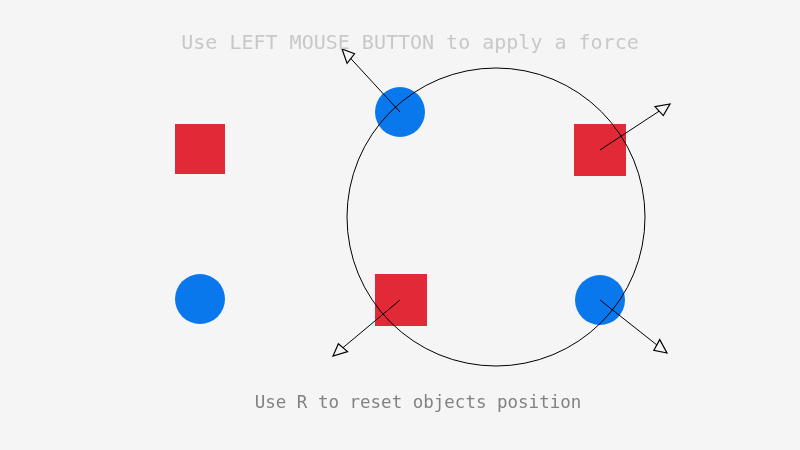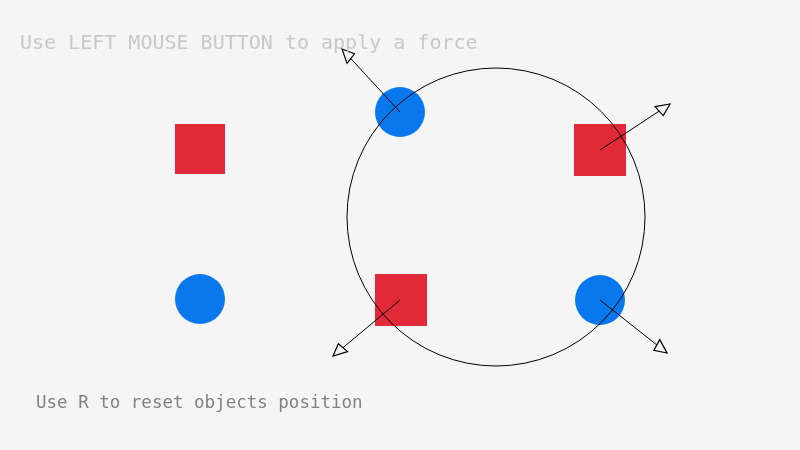--- a/index.html
+++ b/index.html
@@ -15,20 +15,21 @@
   }
   .scene-svg {
     position: absolute;
     left: 0;
     top: 0;
   }
   .instruction {
     position: absolute;
     left: 0;
     right: 0;
+    text-align: center;
     white-space: pre;
     user-select: none;
     margin-left: 20px;
   }
   .instruction-top {
     top: 30px;
     font-size: 20px;
     line-height: 24px;
     letter-spacing: 0;
   }

